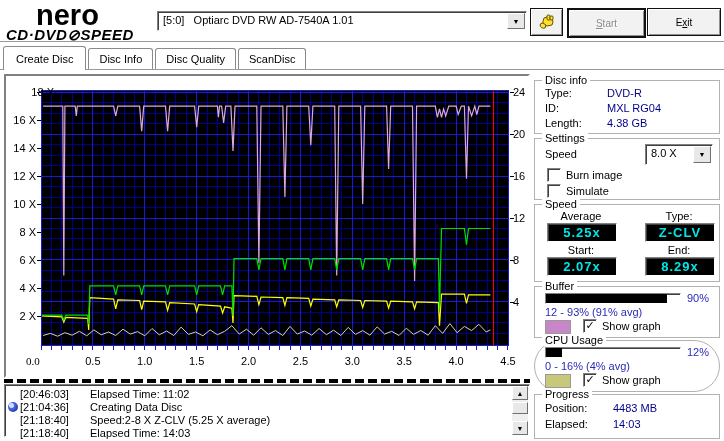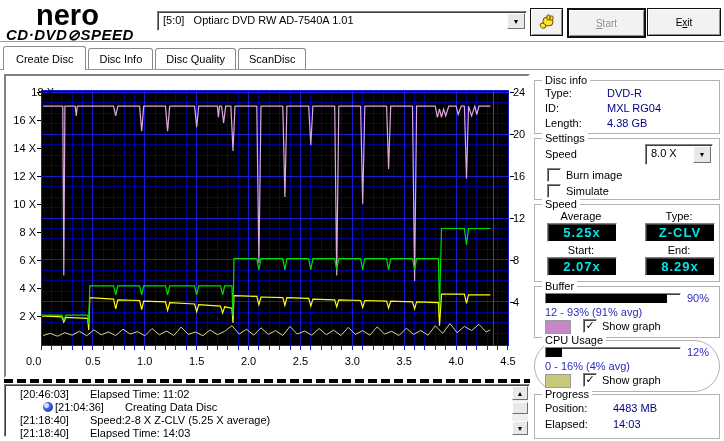--- a/index.html
+++ b/index.html
@@ -253,40 +253,40 @@
       <div class="axis-label" style="left: 507px; top: 52.0656px; width: 18px; text-align: left;">20</div>
       <div class="tickmark" style="left: 504px; top: 58.0656px;"></div>
       <div class="axis-label" style="left: 507px; top: 94.0328px; width: 18px; text-align: left;">16</div>
       <div class="tickmark" style="left: 504px; top: 100.033px;"></div>
       <div class="axis-label" style="left: 507px; top: 136px; width: 18px; text-align: left;">12</div>
       <div class="tickmark" style="left: 504px; top: 142px;"></div>
       <div class="axis-label" style="left: 507px; top: 177.967px; width: 18px; text-align: left;">8</div>
       <div class="tickmark" style="left: 504px; top: 183.967px;"></div>
       <div class="axis-label" style="left: 507px; top: 219.934px; width: 18px; text-align: left;">4</div>
       <div class="tickmark" style="left: 504px; top: 225.934px;"></div>
-      <div class="axis-label" style="left: 20px; top: 279px; width: 30px; ">0.0</div>
+      <div class="axis-label" style="left: 20px; top: 279px; width: 30px;  font-family: Liberation Serif, serif;">0.0</div>
       <div class="axis-label" style="left: 71.8847px; top: 279px; width: 30px; text-align: center;">0.5</div>
       <div class="axis-label" style="left: 123.769px; top: 279px; width: 30px; text-align: center;">1.0</div>
       <div class="axis-label" style="left: 175.654px; top: 279px; width: 30px; text-align: center;">1.5</div>
       <div class="axis-label" style="left: 227.539px; top: 279px; width: 30px; text-align: center;">2.0</div>
       <div class="axis-label" style="left: 279.424px; top: 279px; width: 30px; text-align: center;">2.5</div>
       <div class="axis-label" style="left: 331.308px; top: 279px; width: 30px; text-align: center;">3.0</div>
       <div class="axis-label" style="left: 383.193px; top: 279px; width: 30px; text-align: center;">3.5</div>
       <div class="axis-label" style="left: 435.078px; top: 279px; width: 30px; text-align: center;">4.0</div>
       <div class="axis-label" style="left: 486.962px; top: 279px; width: 30px; text-align: center;">4.5</div>
     </div>
 
   <div id="splitter"></div>
 
   <div class="abs sunken" id="log">
     <div class="log-line" style="top:3px;">
       <span class="log-time">[20:46:03]</span>
       <span class="log-msg">Elapsed Time: 11:02</span>
     </div>
-    <div class="log-line" style="top:16px;margin-left:35px;">
+    <div class="log-line" style="top:16px;">
       <span class="log-icon"></span>
       <span class="log-time">[21:04:36]</span>
       <span class="log-msg">Creating Data Disc</span>
     </div>
     <div class="log-line" style="top:29px;">
       <span class="log-time">[21:18:40]</span>
       <span class="log-msg">Speed:2-8 X Z-CLV (5.25 X average)</span>
     </div>
     <div class="log-line" style="top:42px;">
       <span class="log-time">[21:18:40]</span>

